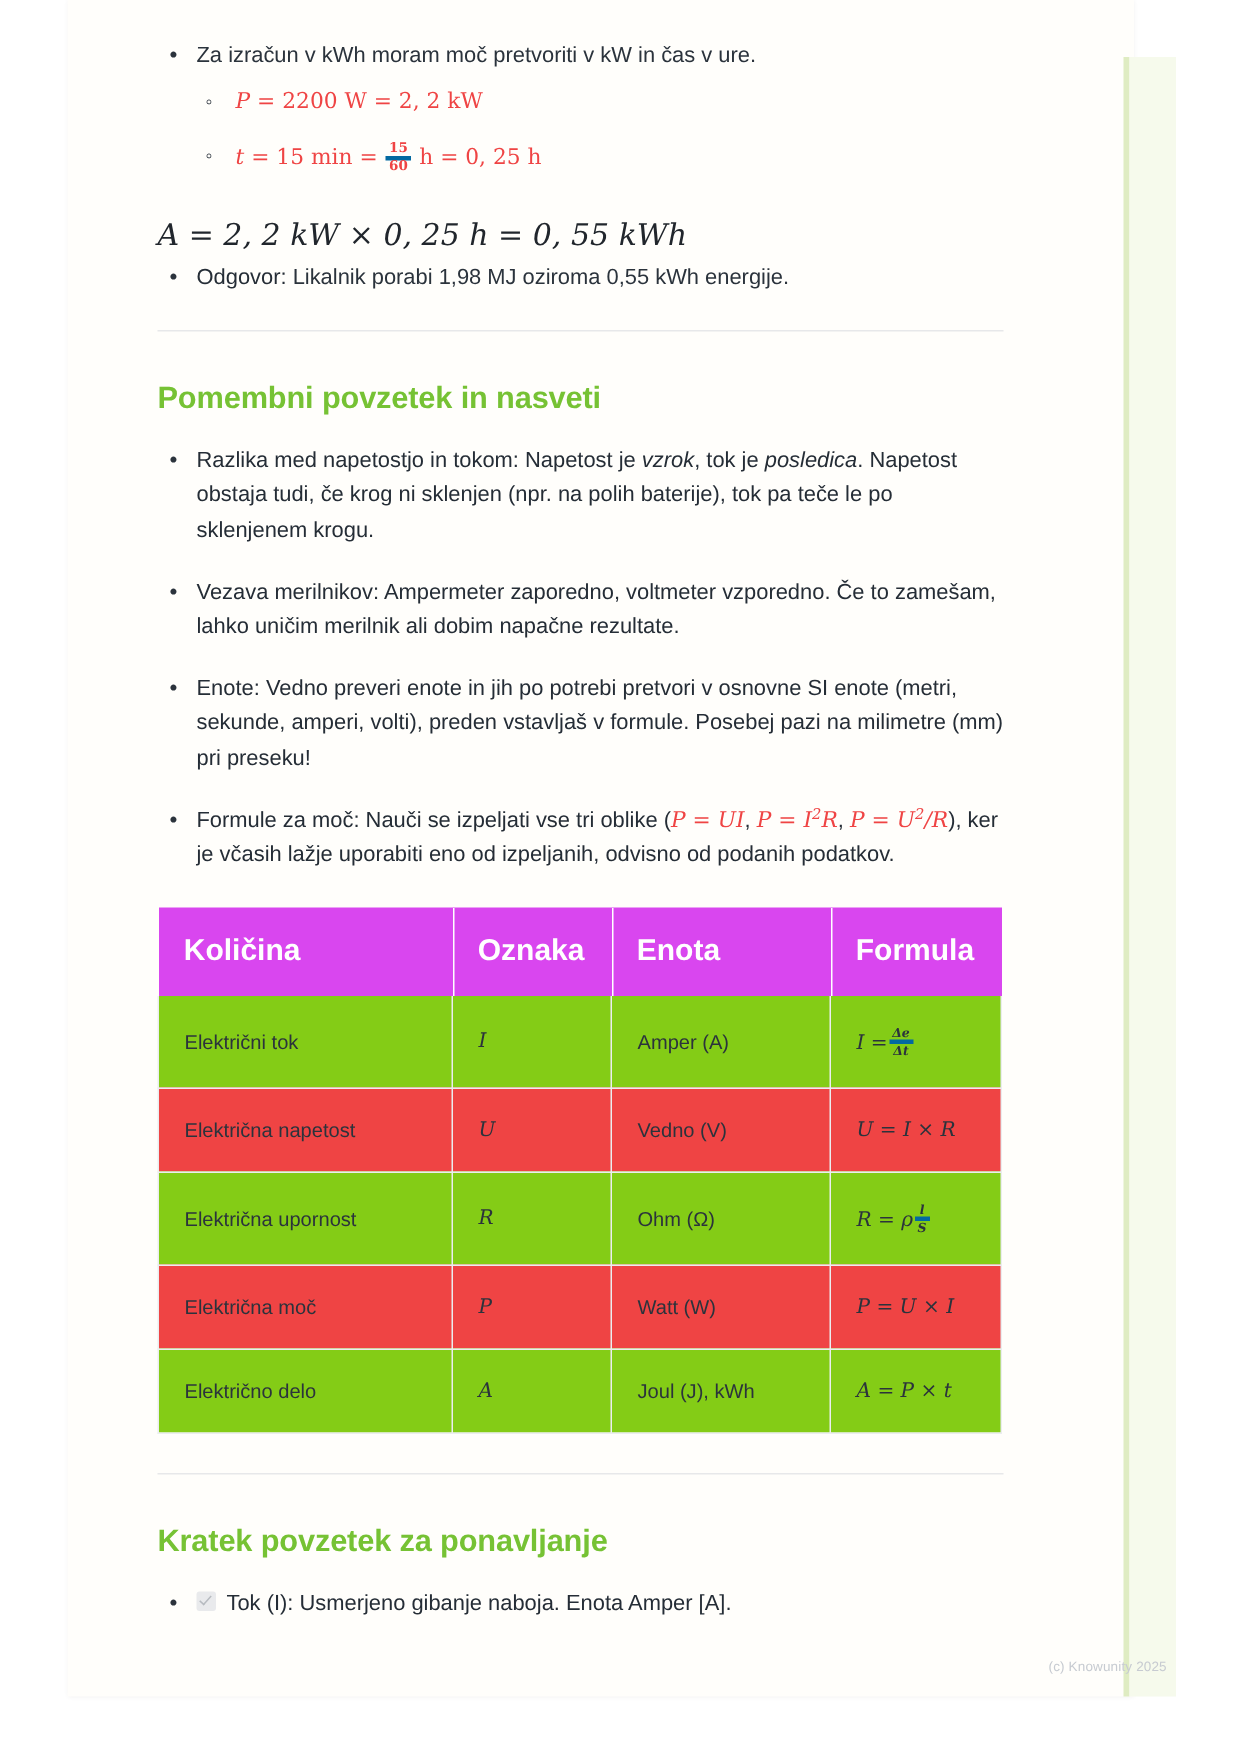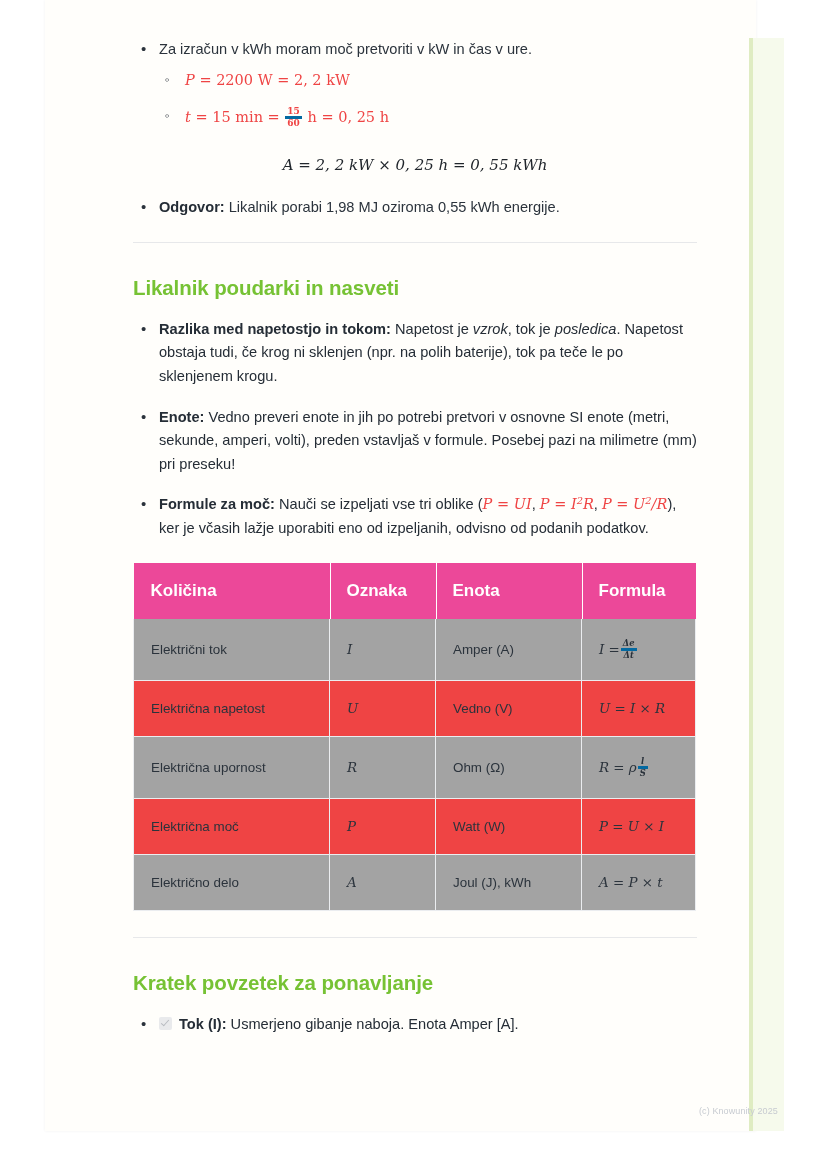--- a/index.html
+++ b/index.html
@@ -39,34 +39,34 @@
     position: absolute;
     left: 753px;
     top: 38px;
     width: 31px;
     height: 1093px;
     background: #f6faec;
   }
 
   #content {
     position: absolute;
-    left: 88px;
+    left: 60px;
     top: 0;
     width: 564px;
-    padding-top: 38px;
+    padding-top: 26px;
     color: #252d36;
   }
 
   
   .para {
     font-size: 14.6px;
     line-height: 1.62;
     color: #2b333c;
   }
-  b, .b { font-weight: 700; }
+  b, .b { font-weight: 400; }
   i, .i { font-style: italic; }
 
   
   ul.lvl1 {
     list-style: none;
     margin: 0;
     padding: 0;
   }
   ul.lvl1 > li {
     position: relative;
@@ -122,25 +122,25 @@
     font-size: 0.62em;
     line-height: 1.08;
     margin: 1px 1px;
     font-weight: bold;
   }
   .frac .num { display: block; padding: 0 2px; }
   .frac .den { display: block; border-top: 3px solid #0369a1; padding: 0 2px; }
   sup { font-size: 0.68em; vertical-align: 0.5em; font-style: italic;}
 
   .math-display {
-    text-align: center;
-    margin: 26px 0 22px 0;
+    text-align: left;
+    margin: 26px 0 6px 0;
     font-family: "DejaVu Serif", serif;
     font-style: italic;
-    font-size: 15px;
+    font-size: 20px;
     color: #21262c;
   }
 
   
   .divider {
     height: 1px;
     background: #e7e8ea;
     margin: 22px 0 0 0;
     width: 564px;
   }
@@ -160,40 +160,40 @@
     width: 562px;
     margin: 22px 0 0 0;
     table-layout: fixed;
     font-size: 13.4px;
   }
   table.qt col.c1 { width: 196px; }
   table.qt col.c2 { width: 106px; }
   table.qt col.c3 { width: 146px; }
   table.qt col.c4 { width: 114px; }
   table.qt th {
-    background: #ec4899;
+    background: #d946ef;
     color: #ffffff;
     font-weight: 700;
-    font-size: 17px;
+    font-size: 20px;
     text-align: left;
     padding: 18px 0 18px 17px;
     border: none;
   }
   table.qt th.sep { box-shadow: inset 1px 0 0 #ffffff; }
   table.qt td {
     padding: 19px 0 19px 17px;
     border-bottom: 1px solid #ebedf0;
     border-right: 1px solid #ebedf0;
     color: #2b333c;
     vertical-align: middle;
     height: 17px;
   }
   table.qt td:first-child { border-left: 1px solid #ebedf0; }
   table.qt tr.even td { background: #ef4444; }
-  table.qt tr.odd  td { background: #a3a3a3; }
+  table.qt tr.odd  td { background: #84cc16; }
   table.qt td.f { font-family: "DejaVu Serif", serif; font-style: italic; font-size: 13.4px; }
 
   
   .chk {
     display: inline-block;
     width: 13px;
     height: 13px;
     background: #e9eaec;
     border-radius: 2px;
     position: relative;
@@ -255,28 +255,31 @@
     <div class="math-display">A = 2, 2 kW × 0, 25 h = 0, 55 kWh</div>
 
     <ul class="lvl1">
       <li>
         <b>Odgovor:</b><span class="para"> Likalnik porabi 1,98 MJ oziroma 0,55 kWh energije.</span>
       </li>
     </ul>
 
     <div class="divider"></div>
 
-    <h2 class="section">Likalnik poudarki in nasveti</h2>
+    <h2 class="section">Pomembni povzetek in nasveti</h2>
 
     <ul class="lvl1">
 
       <li>
         <b>Razlika med napetostjo in tokom:</b><span> Napetost je </span><i>vzrok</i><span>, tok je </span><i>posledica</i><span>. Napetost obstaja tudi, če krog ni sklenjen (npr. na polih baterije), tok pa teče le po sklenjenem krogu.</span>
       </li>
 
+      <li>
+        <b>Vezava merilnikov:</b><span> Ampermeter </span><b>zaporedno</b><span>, voltmeter </span><b>vzporedno</b><span>. Če to zamešam, lahko uničim merilnik ali dobim napačne rezultate.</span>
+      </li>
 
       <li>
         <b>Enote:</b><span> Vedno preveri enote in jih po potrebi pretvori v osnovne SI enote (metri, sekunde, amperi, volti), preden vstavljaš v formule. Posebej pazi na milimetre (mm) pri preseku!</span>
       </li>
 
       <li>
         <b>Formule za moč:</b><span> Nauči se izpeljati vse tri oblike (</span><span class="math">P = UI</span><span>, </span><span class="math"><span>P = I</span><sup>2</sup><span>R</span></span><span>, </span><span class="math"><span>P = U</span><sup>2</sup><span>/R</span></span><span>), ker je včasih lažje uporabiti eno od izpeljanih, odvisno od podanih podatkov.</span>
       </li>
     </ul>
 

